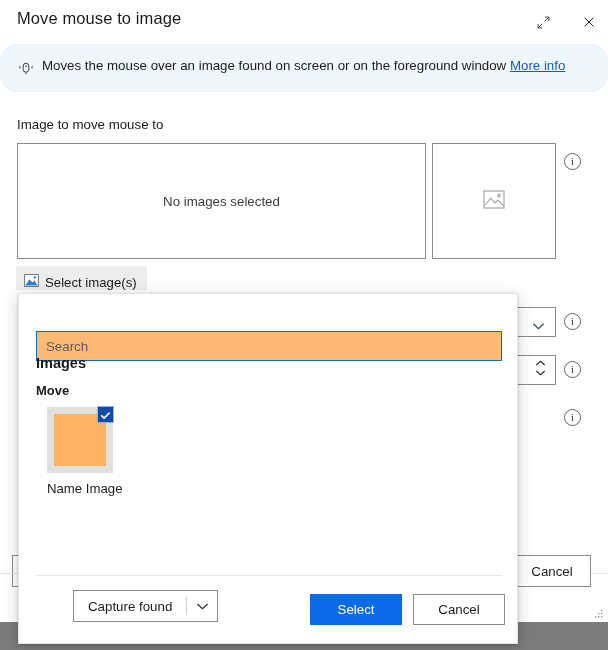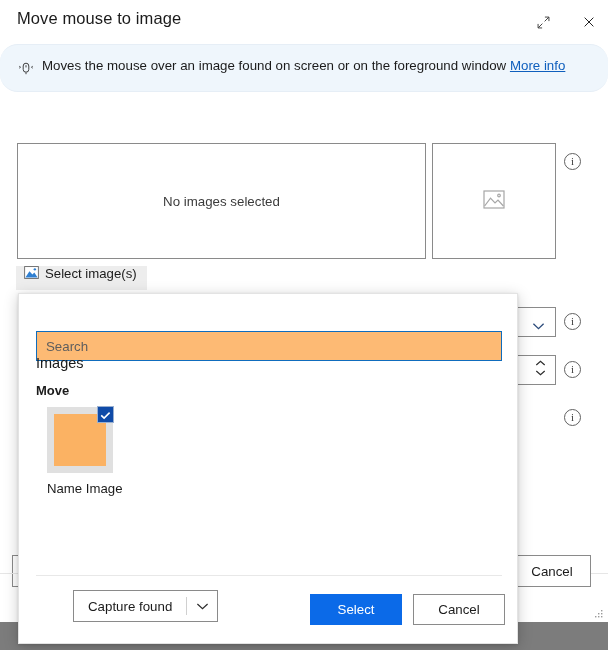--- a/index.html
+++ b/index.html
@@ -124,21 +124,21 @@
   .ic-2 { left: 564px; top: 313px; }
   .ic-3 { left: 564px; top: 361px; }
   .ic-4 { left: 564px; top: 409px; }
 
   .select-img-btn {
     position: absolute;
     left: 16px; top: 266px;
     height: 24px;
     background: #ededed;
     border: none;
-    display: flex; align-items: flex-start;
+    display: flex; align-items: flex-end;
     padding: 0 10px 0 8px;
     font-size: 13.2px;
     color: #1b1b1b;
     cursor: pointer;
     font-family: "Liberation Sans", sans-serif;
   }
   .select-img-btn .lbl { margin-left: 6px; }
 
   
   .ctrl-dropdown {
@@ -214,21 +214,21 @@
     outline: none;
     font-family: "Liberation Sans", sans-serif;
     margin-top: 21px;
   }
   .search-input::placeholder { color: #5e5e5e; opacity: 1; }
 
   .sec-title {
     position: absolute;
     left: 17px; top: 61px;
     font-size: 14.5px;
-    font-weight: normal;
+    font-weight: bold;
     color: #1b1b1b;
   }
   .sec-sub {
     position: absolute;
     left: 17px; top: 89px;
     font-size: 13px;
     font-weight: bold;
     color: #1b1b1b;
   }
 
@@ -351,20 +351,21 @@
           <path d="M2.2 6.2 L3.6 7.2 L2.2 8.2" stroke-width="0.8"></path>
           <path d="M15.8 6.2 L14.4 7.2 L15.8 8.2" stroke-width="0.8"></path>
         </svg>
       </div>
       <div class="infobar-text">
         <span>Moves the mouse over an image found on screen or on the foreground window</span>
         <span class="infobar-link">More info</span>
       </div>
     </div>
 
+    <div class="field-label">Image to move mouse to</div>
 
     <div class="img-box">
       <span class="img-box-text">No images selected</span>
     </div>
 
     <div class="preview-box">
       <span>
         <svg width="22" height="19" viewBox="0 0 22 19" fill="none" stroke="#a6a6a6" stroke-width="1.2">
           <rect x="1" y="1" width="20" height="17"></rect>
           <circle cx="16" cy="5.5" r="1.3"></circle>

